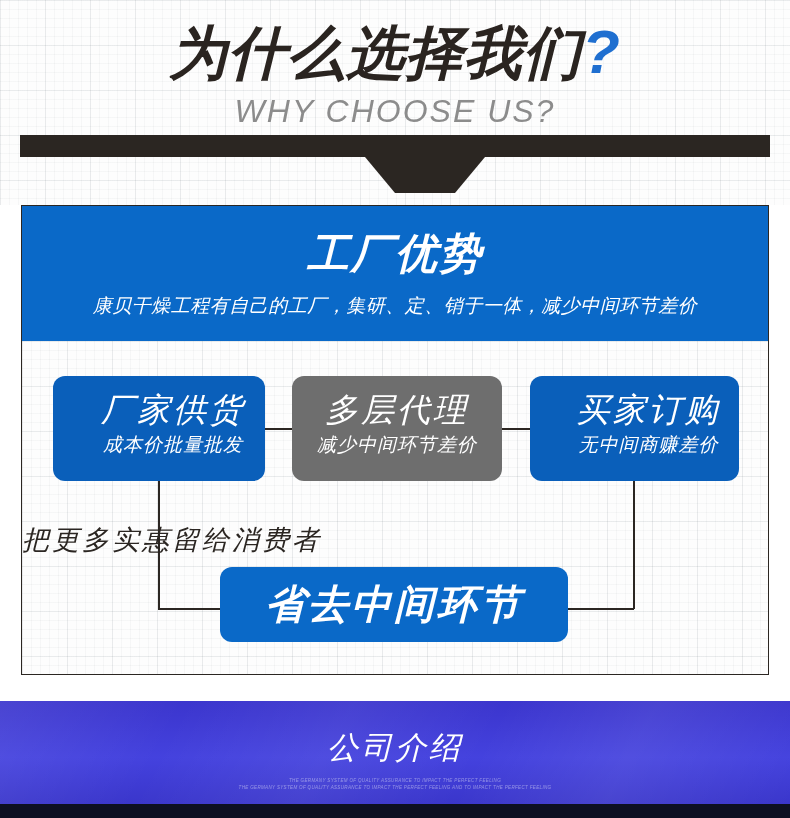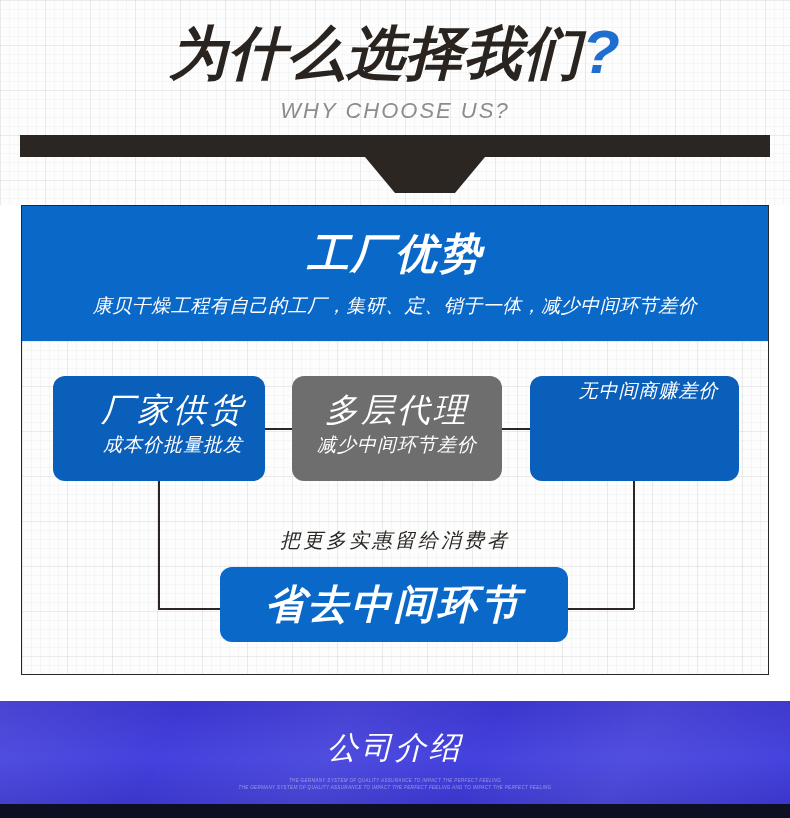--- a/index.html
+++ b/index.html
@@ -55,21 +55,21 @@
   #header-title .qmark {
     color: #1f6fd0;
     font-size: 62px;
     font-weight: bold;
   }
   #header-subtitle {
     position: absolute;
     left: 0; top: 95px;
     width: 790px;
     text-align: center;
-    font-size: 22px;
+    font-size: 32px;
     line-height: 32px;
     color: #8c8c8c;
     letter-spacing: 2px;
     font-weight: normal;
   }
   #header-bar {
     position: absolute;
     left: 20px; top: 135px;
     width: 750px; height: 22px;
     background: #2b2622;
@@ -173,22 +173,22 @@
   }
   #fbox-1 { left: 31px;  width: 212px; }
   #fbox-2 { left: 270px; width: 210px; }
   #fbox-3 { left: 508px; width: 209px; }
 
   
   #summary-text {
     position: absolute;
     left: 0; top: 182px;
     width: 100%;
-    text-align: center;
-    font-size: 20px;
+    text-align: left;
+    font-size: 27px;
     line-height: 34px;
     color: #2b2622;
     letter-spacing: 3px;
   }
   #summary-pill {
     position: absolute;
     left: 198px; top: 226px;
     width: 348px; height: 75px;
     background: #0a69c8;
     border-radius: 12px;
@@ -285,20 +285,21 @@
         <div class="fbox-title">厂家供货</div>
         <div class="fbox-sub">成本价批量批发</div>
       </div>
 
       <div id="fbox-2" class="fbox gray">
         <div class="fbox-title">多层代理</div>
         <div class="fbox-sub">减少中间环节差价</div>
       </div>
 
       <div id="fbox-3" class="fbox blue">
+        <div class="fbox-title">买家订购</div>
         <div class="fbox-sub">无中间商赚差价</div>
       </div>
 
       <div id="summary-text">把更多实惠留给消费者</div>
       <div id="summary-pill">
         <div id="summary-pill-label">省去中间环节</div>
       </div>
 
     </div>
   </div>

